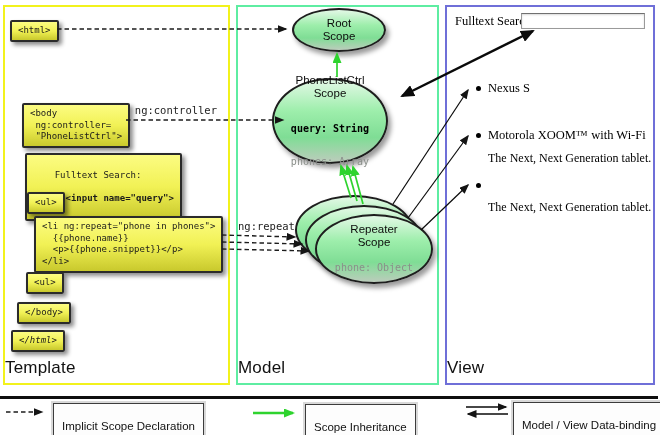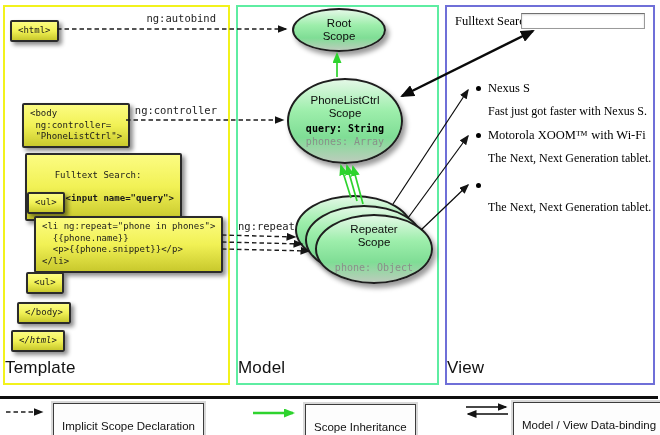--- a/index.html
+++ b/index.html
@@ -72,50 +72,48 @@
   </div>
   <div class="codebox" style="left:27px;top:192px;">&lt;ul&gt;</div>
   <div class="codebox" style="left:34px;top:216px;">&lt;li ng:repeat="phone in phones"&gt;
   {{phone.name}}
   &lt;p&gt;{{phone.snippet}}&lt;/p&gt;
 &lt;/li&gt;</div>
   <div class="codebox" style="left:26px;top:272px;">&lt;ul&gt;</div>
   <div class="codebox" style="left:17px;top:302px;">&lt;/body&gt;</div>
   <div class="codebox" style="left:11px;top:330px;font-style:italic;">&lt;/html&gt;</div>
 
-  <div class="nglabel" style="left:110px;top:12px;width:106px;text-align:right;">ng:autobind</div>
   <div class="nglabel" style="left:130px;top:104px;width:87px;text-align:right;">ng:controller</div>
   <div class="nglabel" style="left:238px;top:220px;">ng:repeat</div>
 
   <div class="scope" style="left:292px;top:8px;width:90px;height:40px;">
     <div class="scope-title">Root
 Scope</div>
   </div>
 
-  <div class="scope" style="left:287px;top:78px;width:112px;height:82px;">
+  <div class="scope" style="left:272px;top:78px;width:112px;height:82px;gap:20px;">
     <div class="scope-title">PhoneListCtrl
 Scope</div>
     <div class="scope-prop prop-bold" style="margin-top:3px;">query: String</div>
     <div class="scope-prop prop-muted">phones: Array</div>
   </div>
 
   <div class="scope" style="left:295px;top:195px;width:114px;height:66px;"></div>
   <div class="scope" style="left:305px;top:205px;width:114px;height:66px;"></div>
   <div class="scope" style="left:315px;top:214px;width:114px;height:66px;">
     <div class="scope-title">Repeater
 Scope</div>
     <div class="scope-prop prop-muted" style="margin-top:13px;">phone: Object</div>
   </div>
 
   <div class="serif view-label" style="left:455px;top:14px;">Fulltext Search:</div>
   <input class="view-input" style="left: 521px; top: 13px;" readonly="" value="">
 
   <div class="bullet" style="left:476px;top:86px;"></div>
   <div class="serif item-title" style="left:488px;top:81px;">Nexus S</div>
-  <div class="serif item-desc" style="left:488px;top:104px;">Fast just got faster with Nexus S.</div>
 
   <div class="bullet" style="left:476px;top:133px;"></div>
   <div class="serif item-title" style="left:488px;top:128px;">Motorola XOOM™  with Wi-Fi</div>
   <div class="serif item-desc" style="left:488px;top:151px;">The Next, Next Generation tablet.</div>
 
   <div class="bullet" style="left:476px;top:183px;"></div>
   <div class="serif item-desc" style="left:488px;top:200px;">The Next, Next Generation tablet.</div>
 
   <div class="sep"></div>
   <div class="legend-box" style="left:53px;top:403px;">Implicit Scope Declaration</div>

